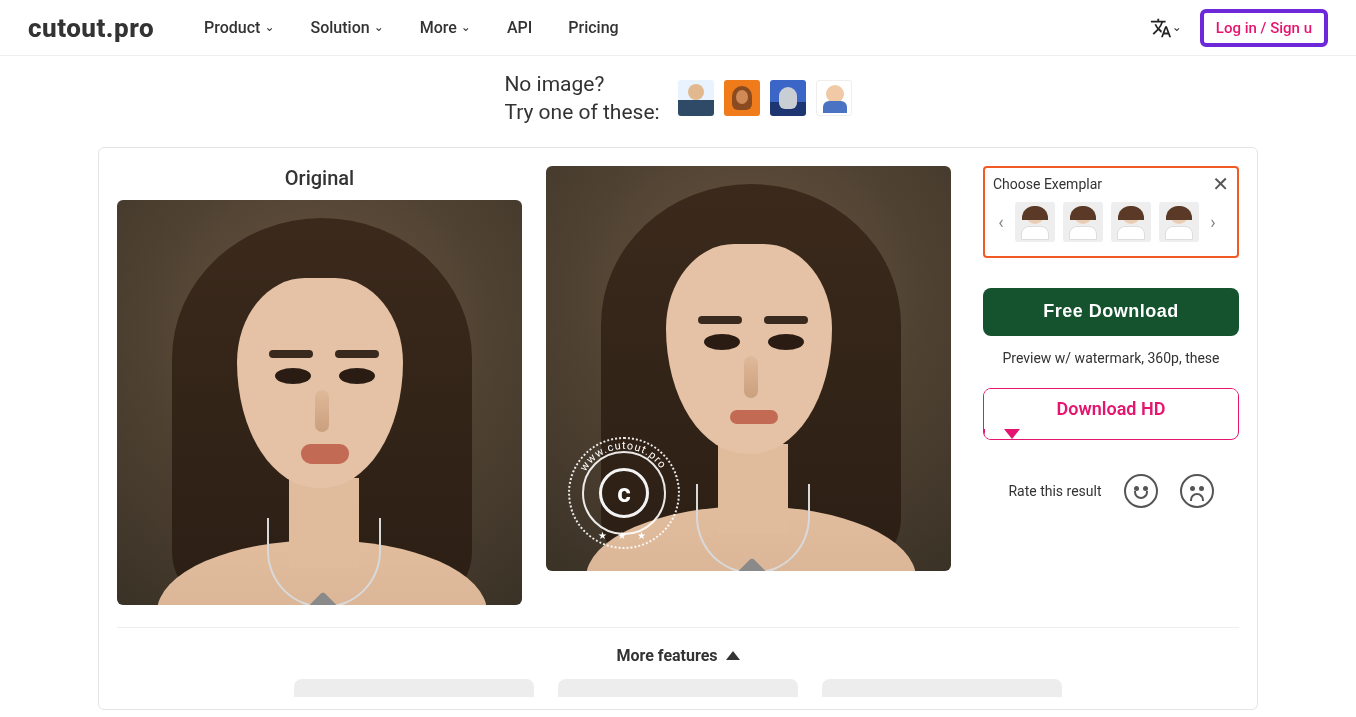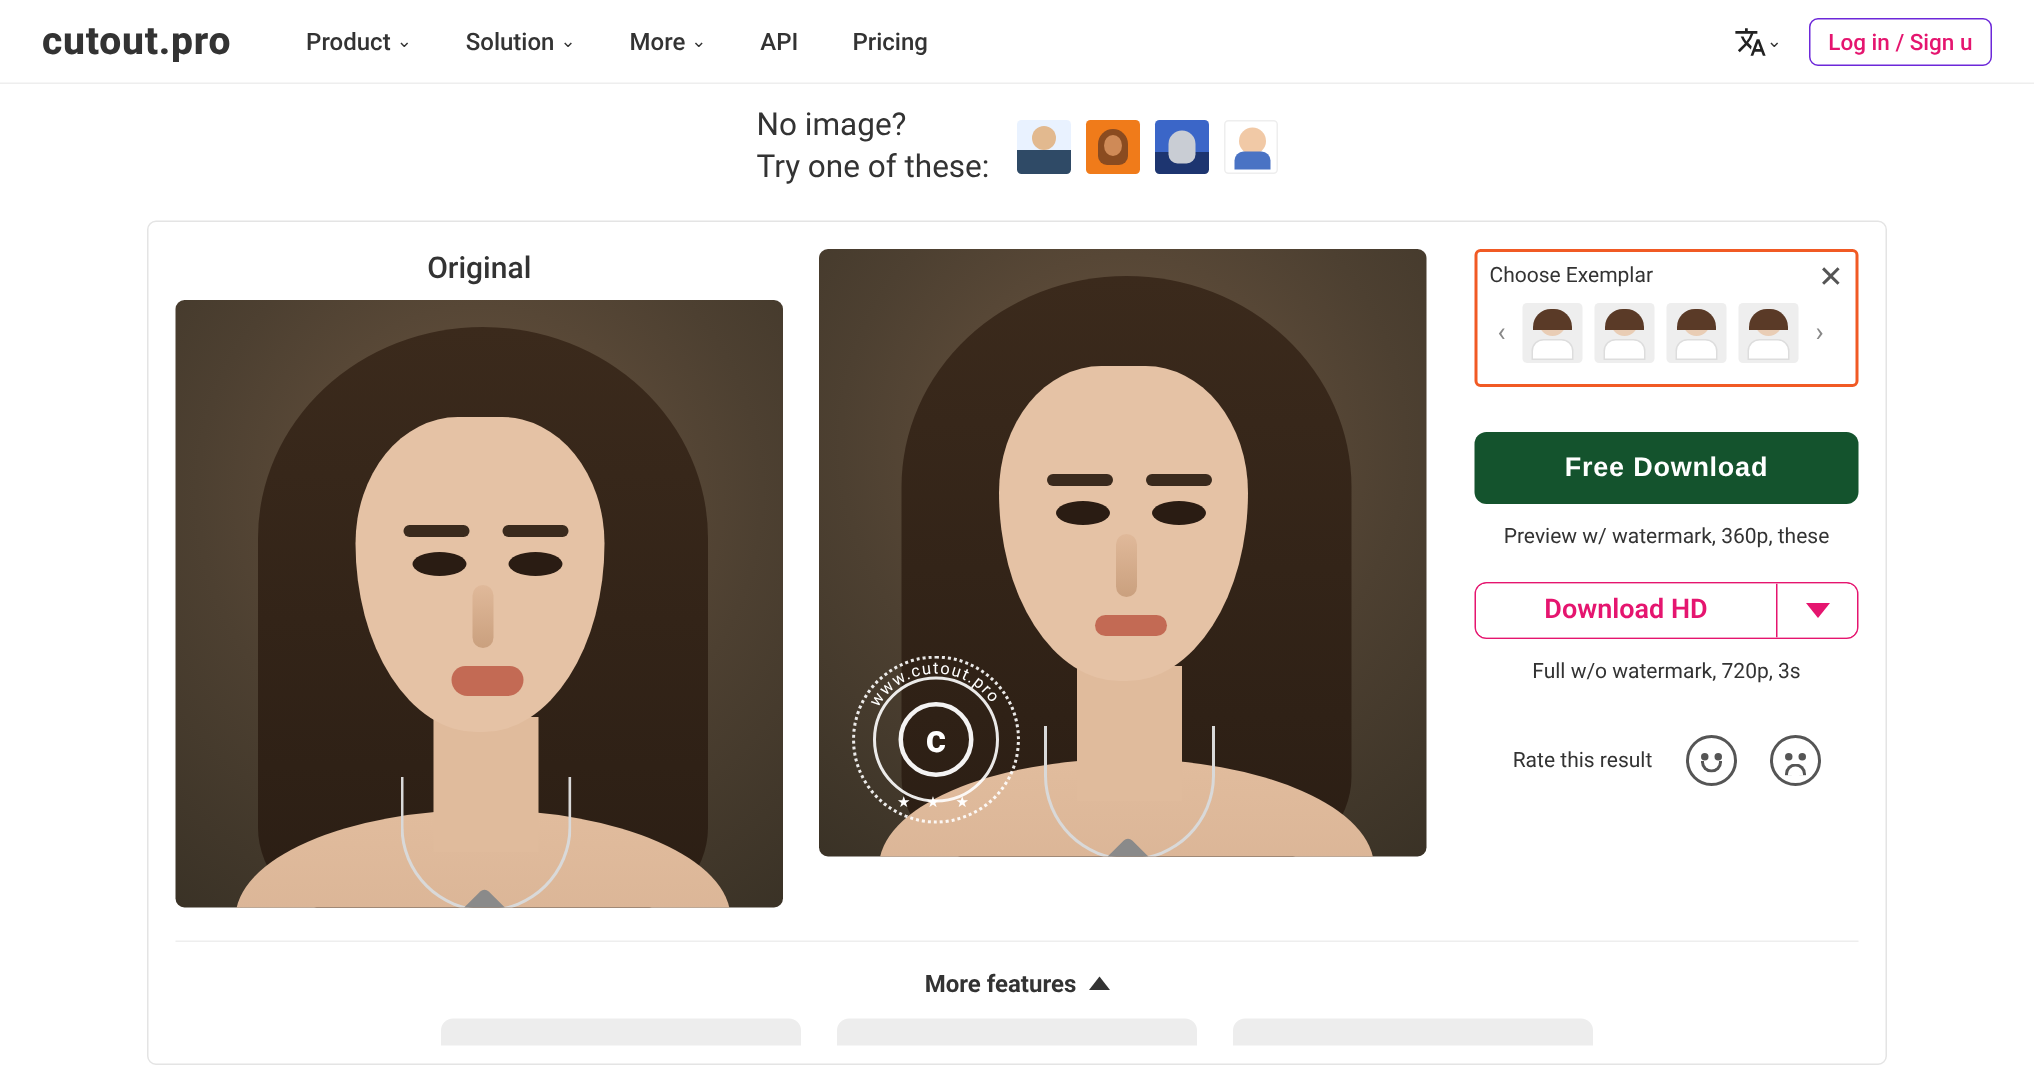--- a/index.html
+++ b/index.html
@@ -38,21 +38,21 @@
   .chev { font-size: 12px; display: inline-block; transform: translateY(-1px); }
   .header-right {
     margin-left: auto;
     display: flex;
     align-items: center;
     gap: 18px;
   }
   .lang-btn { font-size: 18px; cursor: pointer; display: flex; align-items: center; }
   .lang-btn svg { width: 22px; height: 22px; }
   .login-btn {
-    border: 1px solid #6d28d9;
+    border: 4px solid #6d28d9;
     color: #e5156f;
     border-radius: 6px;
     padding: 6px 12px;
     font-size: 15px;
     font-weight: 500;
     cursor: pointer;
     white-space: nowrap;
   }
 
   
@@ -158,21 +158,21 @@
   .ex-thumb .shirt{position:absolute;left:6px;bottom:2px;width:28px;height:14px;border-radius:8px 8px 0 0;background:#fff;border:1px solid #ddd;}
 
   .btn-primary{
     margin-top:20px;
     background:#14532d; color:#fff; border:none; border-radius:8px;
     height:48px; font-size:18px; font-weight:600; letter-spacing:0.5px; cursor:pointer;
   }
   .sub-note{ text-align:center; font-size:14px; color:#333; margin-top:4px;}
   .btn-hd-wrap{
     margin-top:12px;
-    display:flex; border:1.5px solid #e5156f; border-radius:8px; overflow:hidden; height:38px;
+    display:flex; border:1.5px solid #e5156f; border-radius:8px; overflow:hidden; height:52px;flex-direction:column;
   }
   .btn-hd-main{
     flex:1; display:flex; align-items:center; justify-content:center;
     color:#e5156f; font-size:18px; font-weight:600; cursor:pointer; background:#fff;
   }
   .btn-hd-drop{
     width:54px; border-left:1.5px solid #e5156f; display:flex; align-items:center; justify-content:center;
     cursor:pointer; background:#fff;
   }
   .triangle-down{width:0;height:0;border-left:8px solid transparent;border-right:8px solid transparent;border-top:10px solid #e5156f;}
@@ -320,21 +320,20 @@
 
       <button class="btn-primary">Free Download</button>
       <div class="sub-note">Preview w/ watermark, 360p, these</div>
 
       <div class="btn-hd-wrap">
         <div class="btn-hd-main">Download HD</div>
         <div class="btn-hd-drop">
           <div class="triangle-down"></div>
         </div>
       </div>
-      <div class="sub-note">Full w/o watermark, 720p, 3s</div>
 
       <div class="rate-row">
         <span>Rate this result</span>
         <div class="emoji-btn">
           <div class="eyeL"></div>
             <div class="eyeR"></div>
             <div class="mouth"></div>
         </div>
         <div class="emoji-btn sad">
           <div class="eyeL"></div>

